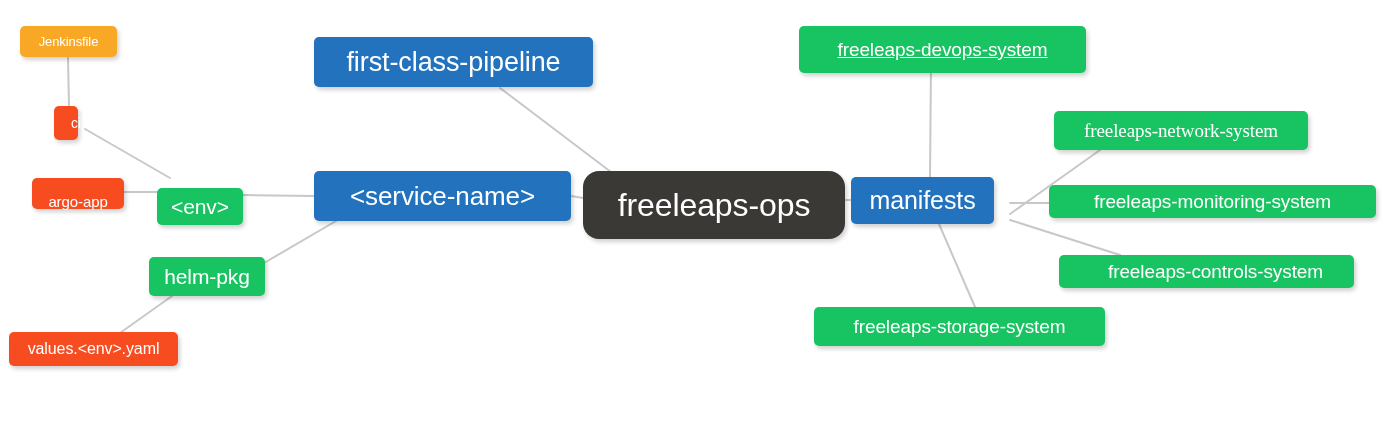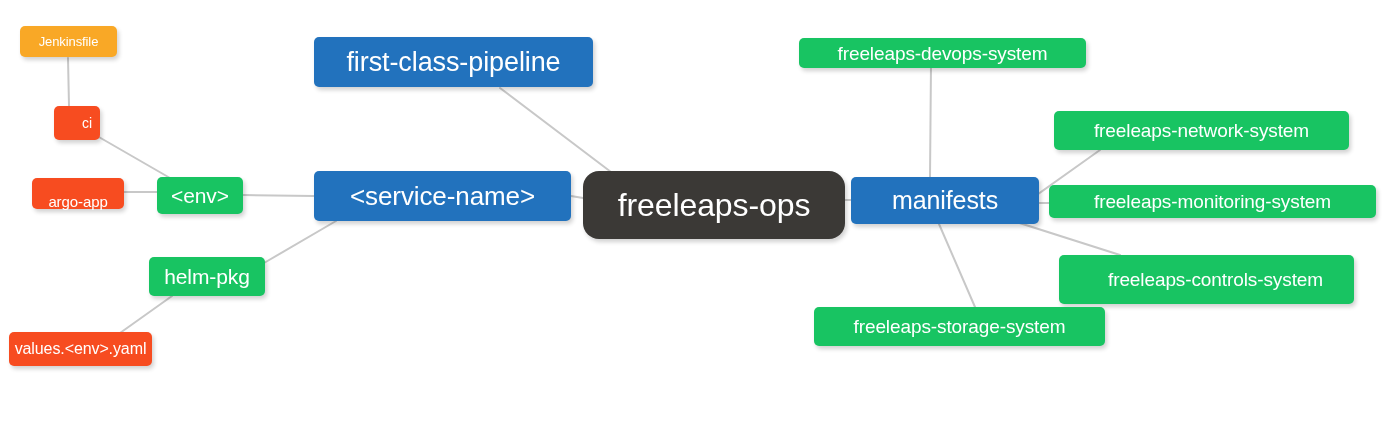--- a/index.html
+++ b/index.html
@@ -68,56 +68,56 @@
       <line x1="930" y1="177" x2="931" y2="64" stroke="#c8c8c8" stroke-width="2" stroke-linecap="round"></line>
       <line x1="1010" y1="214" x2="1100" y2="150" stroke="#c8c8c8" stroke-width="2" stroke-linecap="round"></line>
       <line x1="1010" y1="203" x2="1049" y2="203" stroke="#c8c8c8" stroke-width="2" stroke-linecap="round"></line>
       <line x1="1010" y1="220" x2="1120" y2="255" stroke="#c8c8c8" stroke-width="2" stroke-linecap="round"></line>
       <line x1="939" y1="224" x2="975" y2="307" stroke="#c8c8c8" stroke-width="2" stroke-linecap="round"></line>
     </svg>
   <div id="node-layer">
       <div class="node orange" style="left: 20px; top: 26px; width: 97px; height: 31px; font-size: 13px;">
         <span>Jenkinsfile</span>
       </div>
-      <div class="node red" style="left: 54px; top: 106px; width: 46px; height: 34px; font-size: 14px; padding-left: 20px;">
+      <div class="node red" style="left: 54px; top: 106px; width: 24px; height: 34px; font-size: 14px; padding-left: 20px;">
         <span>ci</span>
       </div>
       <div class="node red" style="left: 32px; top: 178px; width: 92px; height: 31px; font-size: 15px; align-items: flex-end;">
         <span>argo-app</span>
       </div>
-      <div class="node green" style="left: 157px; top: 177px; width: 86px; height: 37px; font-size: 21px;">
+      <div class="node green" style="left: 157px; top: 188px; width: 86px; height: 37px; font-size: 21px;">
         <span>&lt;env&gt;</span>
       </div>
       <div class="node green" style="left: 149px; top: 257px; width: 116px; height: 39px; font-size: 21px;">
         <span>helm-pkg</span>
       </div>
-      <div class="node red" style="left: 9px; top: 332px; width: 143px; height: 34px; font-size: 16px;">
+      <div class="node red" style="left: 9px; top: 332px; width: 169px; height: 34px; font-size: 16px;">
         <span>values.&lt;env&gt;.yaml</span>
       </div>
       <div class="node blue" style="left: 314px; top: 37px; width: 279px; height: 50px; font-size: 27px;">
         <span>first-class-pipeline</span>
       </div>
       <div class="node blue" style="left: 314px; top: 171px; width: 257px; height: 50px; font-size: 26px;">
         <span>&lt;service-name&gt;</span>
       </div>
       <div class="node root" style="left: 583px; top: 171px; width: 262px; height: 68px; font-size: 32px;">
         <span>freeleaps-ops</span>
       </div>
-      <div class="node blue" style="left: 851px; top: 177px; width: 188px; height: 47px; font-size: 25px;">
+      <div class="node blue" style="left: 851px; top: 177px; width: 143px; height: 47px; font-size: 25px;">
         <span>manifests</span>
       </div>
-      <div class="node green" style="left: 799px; top: 38px; width: 287px; height: 30px; font-size: 19px;">
+      <div class="node green" style="left: 799px; top: 26px; width: 287px; height: 47px; font-size: 19px; text-decoration: underline;">
         <span>freeleaps-devops-system</span>
       </div>
-      <div class="node green" style="left: 1054px; top: 111px; width: 295px; height: 39px; font-size: 19px;">
+      <div class="node green" style="left: 1054px; top: 111px; width: 254px; height: 39px; font-size: 19px; font-family: Liberation Serif, serif;">
         <span>freeleaps-network-system</span>
       </div>
       <div class="node green" style="left: 1049px; top: 185px; width: 327px; height: 33px; font-size: 19px;">
         <span>freeleaps-monitoring-system</span>
       </div>
-      <div class="node green" style="left: 1059px; top: 255px; width: 295px; height: 49px; font-size: 19px; padding-left: 18px;">
+      <div class="node green" style="left: 1059px; top: 255px; width: 295px; height: 33px; font-size: 19px; padding-left: 18px;">
         <span>freeleaps-controls-system</span>
       </div>
       <div class="node green" style="left: 814px; top: 307px; width: 291px; height: 39px; font-size: 19px; justify-content: center;">
         <span>freeleaps-storage-system</span>
       </div>
     </div>
 </div>
 
 </body></html>

